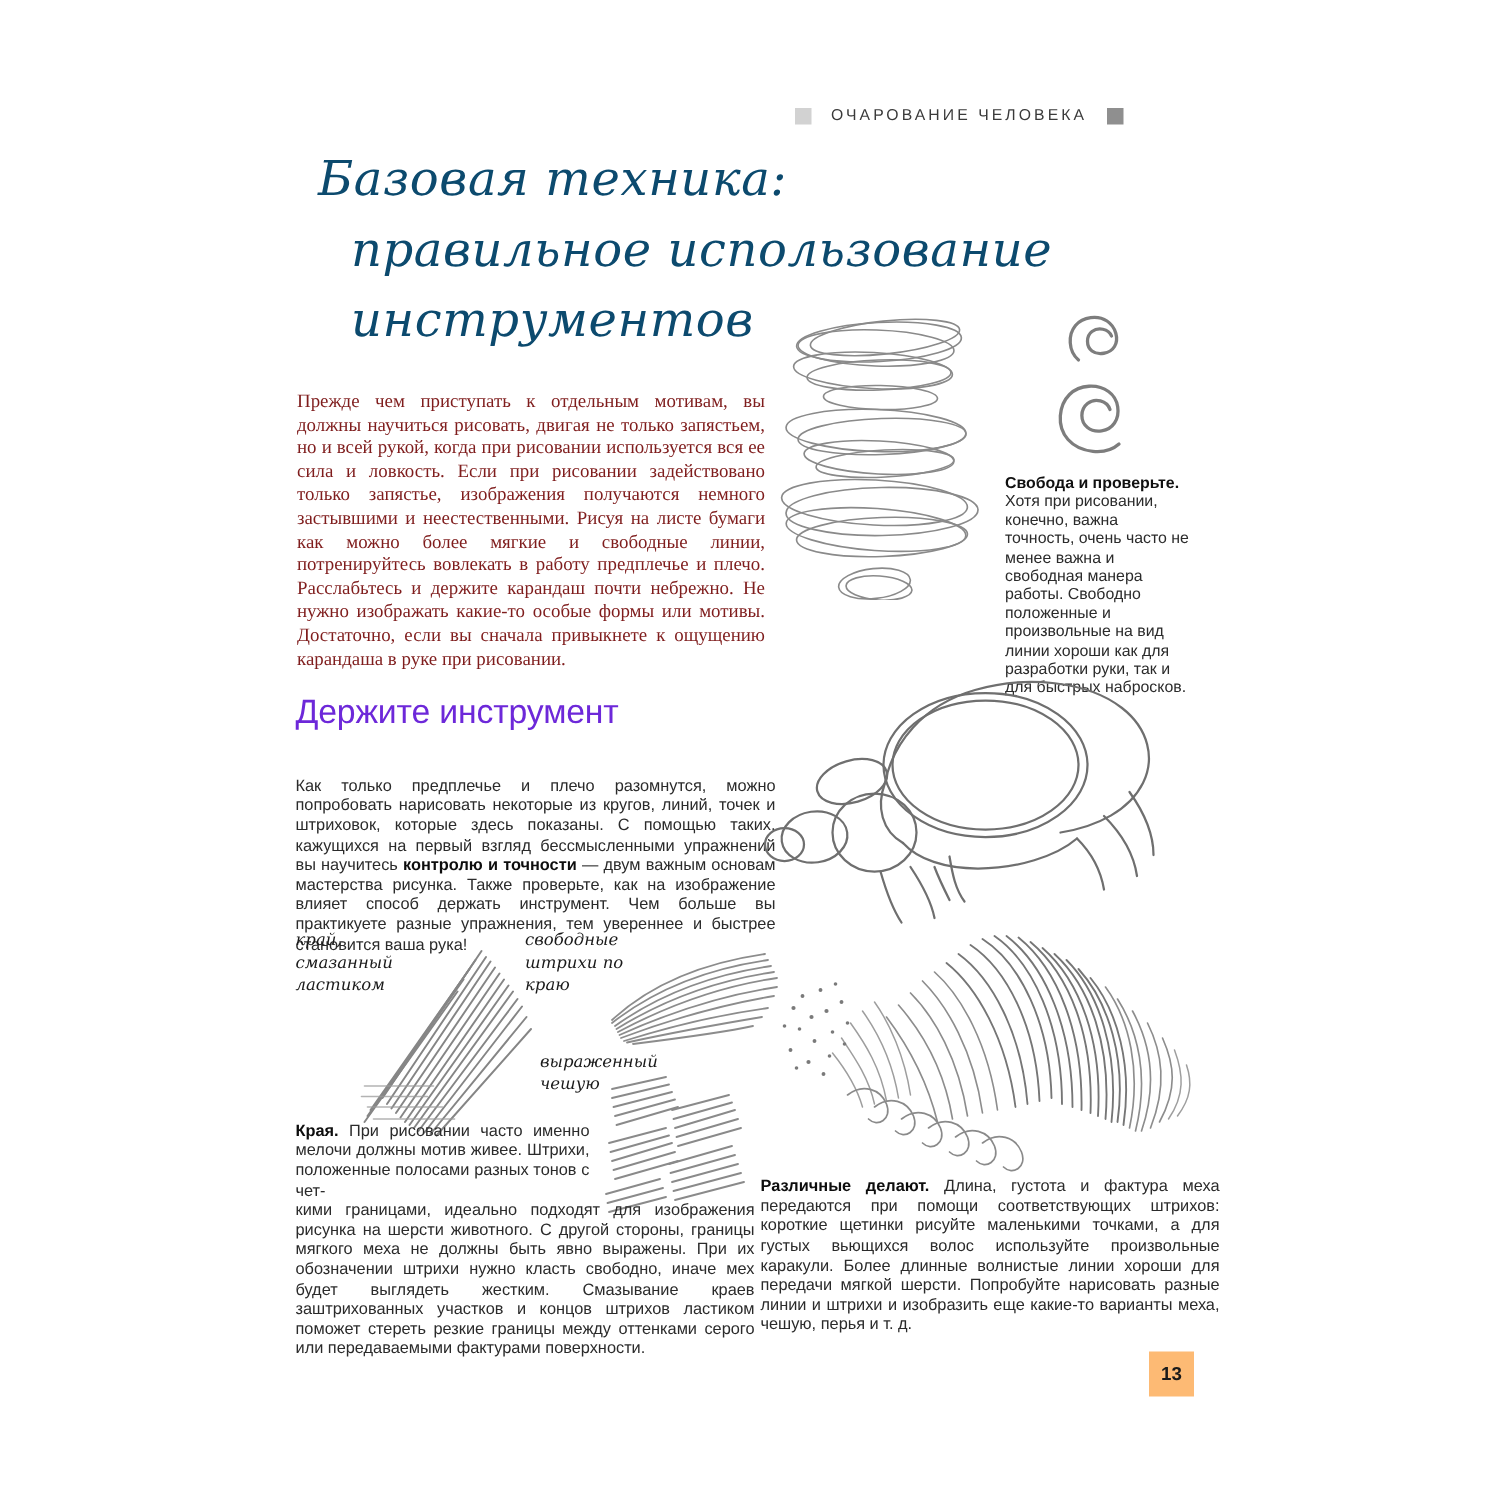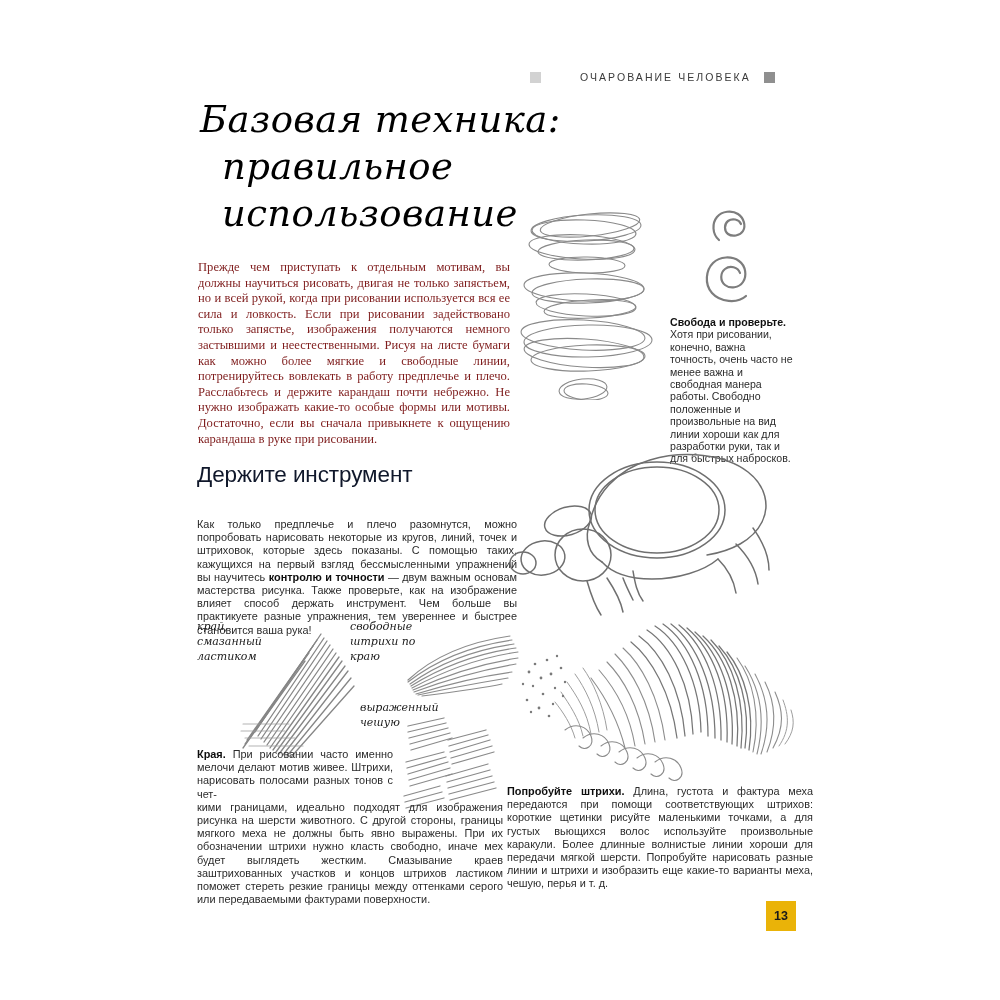--- a/index.html
+++ b/index.html
@@ -13,29 +13,29 @@
   
   .runhead{
     position:absolute;left:530px;top:66px;width:300px;height:22px;
     display:flex;align-items:center;gap:13px;
   }
   .runhead .sq{width:11px;height:11px;display:block;}
   .sq.light{background:#d2d2d2;}
   .sq.dark{background:#8f8f8f;}
   .runhead .rh-text{
     font-size:10.5px;letter-spacing:2.05px;color:#3a3a3a;
-    font-weight:400;white-space:nowrap;margin-left:26px;
+    font-weight:400;white-space:nowrap;
   }
 
   
   .title{
-    position:absolute;left:200px;top:96px;width:540px;
+    position:absolute;left:212px;top:96px;width:540px;
     font-family:"DejaVu Serif","Liberation Serif",serif;
     font-style:italic;font-weight:400;
-    font-size:37px;line-height:47px;color:#000000;
+    font-size:32px;line-height:47px;color:#0c4a6e;
     letter-spacing:.4px;
   }
   .title .l2{padding-left:22px;}
   .title .l3{padding-left:22px;}
 
   
   .serif-col{
     position:absolute;left:198px;top:260px;width:312px;
     font-family:"Liberation Serif","DejaVu Serif",serif;
     font-size:12.6px;line-height:15.6px;color:#7f1d1d;
@@ -46,21 +46,21 @@
   
   .cap-freedom{
     position:absolute;left:670px;top:316px;width:123px;
     font-size:10.6px;line-height:12.4px;color:#2b2b2b;
   }
   .cap-freedom b{font-weight:700;color:#101010;}
 
   
   .sec-head{
     position:absolute;left:197px;top:462px;width:330px;
-    font-size:22.5px;line-height:25px;color:#0f172a;
+    font-size:22.5px;line-height:25px;color:#6d28d9;
     font-weight:400;letter-spacing:-0.1px;
   }
 
   
   .sans-col{
     position:absolute;left:197px;top:518px;width:320px;
     font-size:10.9px;line-height:13.2px;color:#2b2b2b;
     text-align:justify;
   }
   .sans-col b{font-weight:700;color:#0d0d0d;}
@@ -93,21 +93,21 @@
   .cap-strokes{
     position:absolute;left:507px;top:785px;width:306px;
     font-size:10.9px;line-height:13.2px;color:#2b2b2b;
     text-align:justify;
   }
   .cap-strokes b{font-weight:700;color:#0d0d0d;}
 
   
   .pagenum{
     position:absolute;left:766px;top:901px;width:30px;height:30px;
-    background:#eab308;color:#1a1a1a;
+    background:#fdba74;color:#1a1a1a;
     display:flex;align-items:center;justify-content:center;
     font-size:12.5px;font-weight:700;
   }
 
   
   .art{position:absolute;pointer-events:none;}
   #art-ellipses{left:498px;top:205px;width:180px;height:195px;}
   #art-spiral{left:678px;top:198px;width:115px;height:112px;}
   #art-hand{left:495px;top:450px;width:335px;height:185px;}
   #art-hatch-eraser{left:225px;top:628px;width:140px;height:130px;}
@@ -122,20 +122,21 @@
 
   <div class="runhead">
     <span class="sq light"></span>
     <span class="rh-text">ОЧАРОВАНИЕ ЧЕЛОВЕКА</span>
     <span class="sq dark"></span>
   </div>
 
   <div class="title">
     <div class="l1">Базовая техника:</div>
     <div class="l2">правильное использование</div>
+    <div class="l3">инструментов</div>
   </div>
 
   <div class="serif-col">Прежде чем приступать к отдельным мотивам, вы должны научиться рисовать, двигая не только запястьем, но и всей рукой, когда при рисовании используется вся ее сила и ловкость. Если при рисовании задействовано только запястье, изображения получаются немного застывшими и неестественными. Рисуя на листе бумаги как можно более мягкие и свободные линии, потренируйтесь вовлекать в работу предплечье и плечо. Расслабьтесь и держите карандаш почти небрежно. Не нужно изображать какие-то особые формы или мотивы. Достаточно, если вы сначала привыкнете к ощущению карандаша в руке при рисовании.</div>
 
   <svg class="art" id="art-ellipses" viewBox="0 0 180 195">
     <g fill="none" stroke="#8a8a8a" stroke-width="1.1">
       <ellipse cx="88" cy="23" rx="55" ry="13" transform="rotate(-3 88 23)"></ellipse>
       <ellipse cx="86" cy="27" rx="52" ry="12" transform="rotate(2 86 27)"></ellipse>
       <ellipse cx="92" cy="20" rx="50" ry="11" transform="rotate(-6 92 20)"></ellipse>
       <ellipse cx="84" cy="42" rx="53" ry="12" transform="rotate(3 84 42)"></ellipse>
@@ -338,24 +339,24 @@
         <circle cx="44" cy="104" r="1.3"></circle>
       <circle cx="26" cy="100" r="1.2"></circle>
         <circle cx="60" cy="70" r="1.2"></circle>
         <circle cx="52" cy="44" r="1.2"></circle>
     </g>
   </svg>
 
   <div class="cap-edges">
     <div class="wrapbox"></div>
     <div class="indentblock">
-      <b>Края.</b><span> При рисовании часто именно мелочи делают мотив живее. Штрихи, нарисовать полосами разных тонов с чет-</span>
+      <b>Края.</b><span> При рисовании часто именно мелочи должны мотив живее. Штрихи, положенные полосами разных тонов с чет-</span>
     </div>
     <span>кими границами, идеально подходят для изображения рисунка на шерсти животного. С другой стороны, границы мягкого меха не должны быть явно выражены. При их обозначении штрихи нужно класть свободно, иначе мех будет выглядеть жестким. Смазывание краев заштрихованных участков и концов штрихов ластиком поможет стереть резкие границы между оттенками серого или передаваемыми фактурами поверхности.</span>
   </div>
 
   <div class="cap-strokes">
-    <b>Попробуйте штрихи.</b><span> Длина, густота и фактура меха передаются при помощи соответствующих штрихов: короткие щетинки рисуйте маленькими точками, а для густых вьющихся волос используйте произвольные каракули. Более длинные волнистые линии хороши для передачи мягкой шерсти. Попробуйте нарисовать разные линии и штрихи и изобразить еще какие-то варианты меха, чешую, перья и т. д.</span>
+    <b>Различные делают.</b><span> Длина, густота и фактура меха передаются при помощи соответствующих штрихов: короткие щетинки рисуйте маленькими точками, а для густых вьющихся волос используйте произвольные каракули. Более длинные волнистые линии хороши для передачи мягкой шерсти. Попробуйте нарисовать разные линии и штрихи и изобразить еще какие-то варианты меха, чешую, перья и т. д.</span>
   </div>
 
   <div class="pagenum">13</div>
 
 </div>
 
 </body></html>

